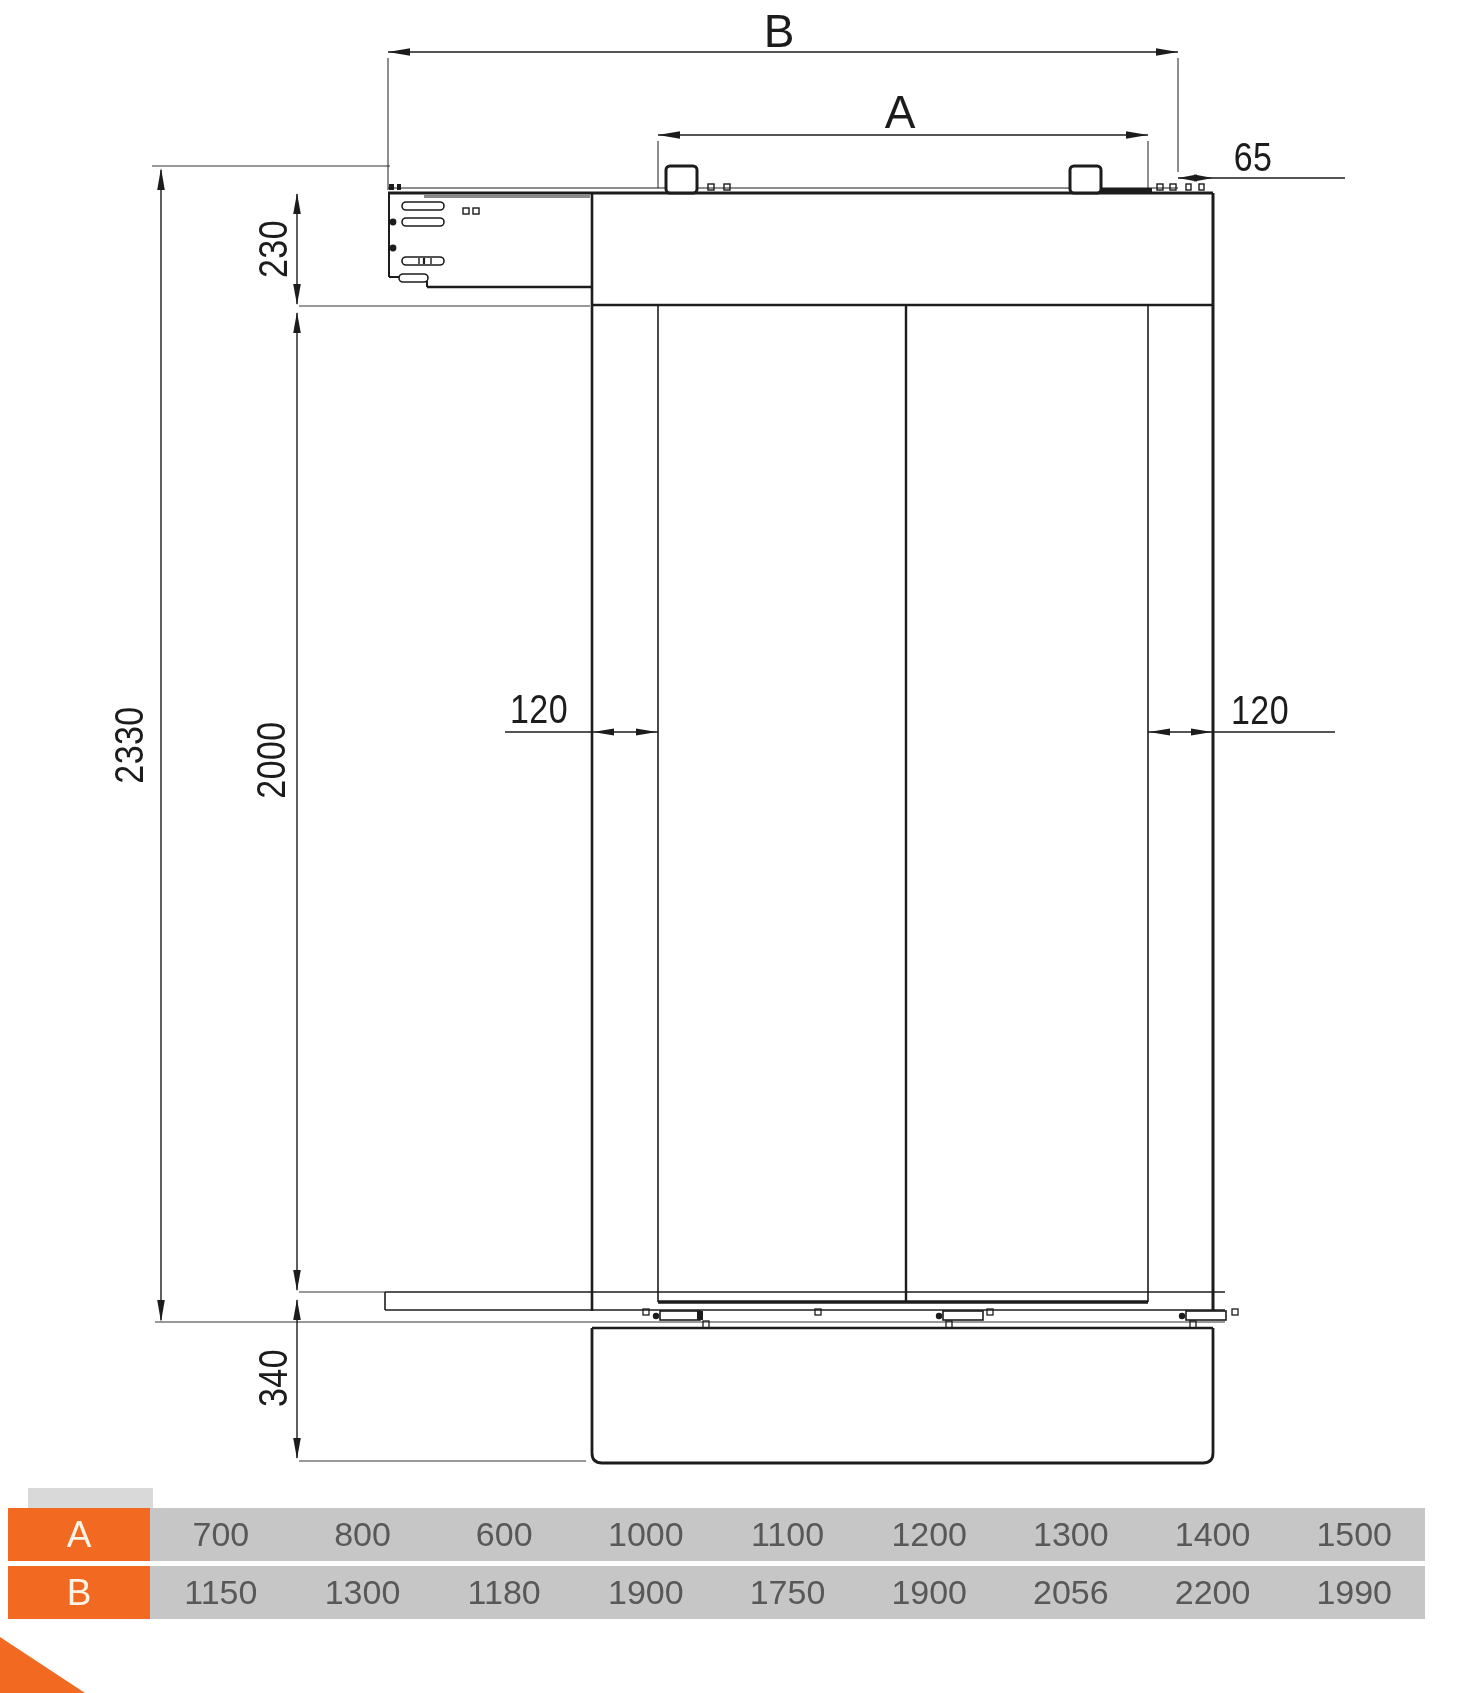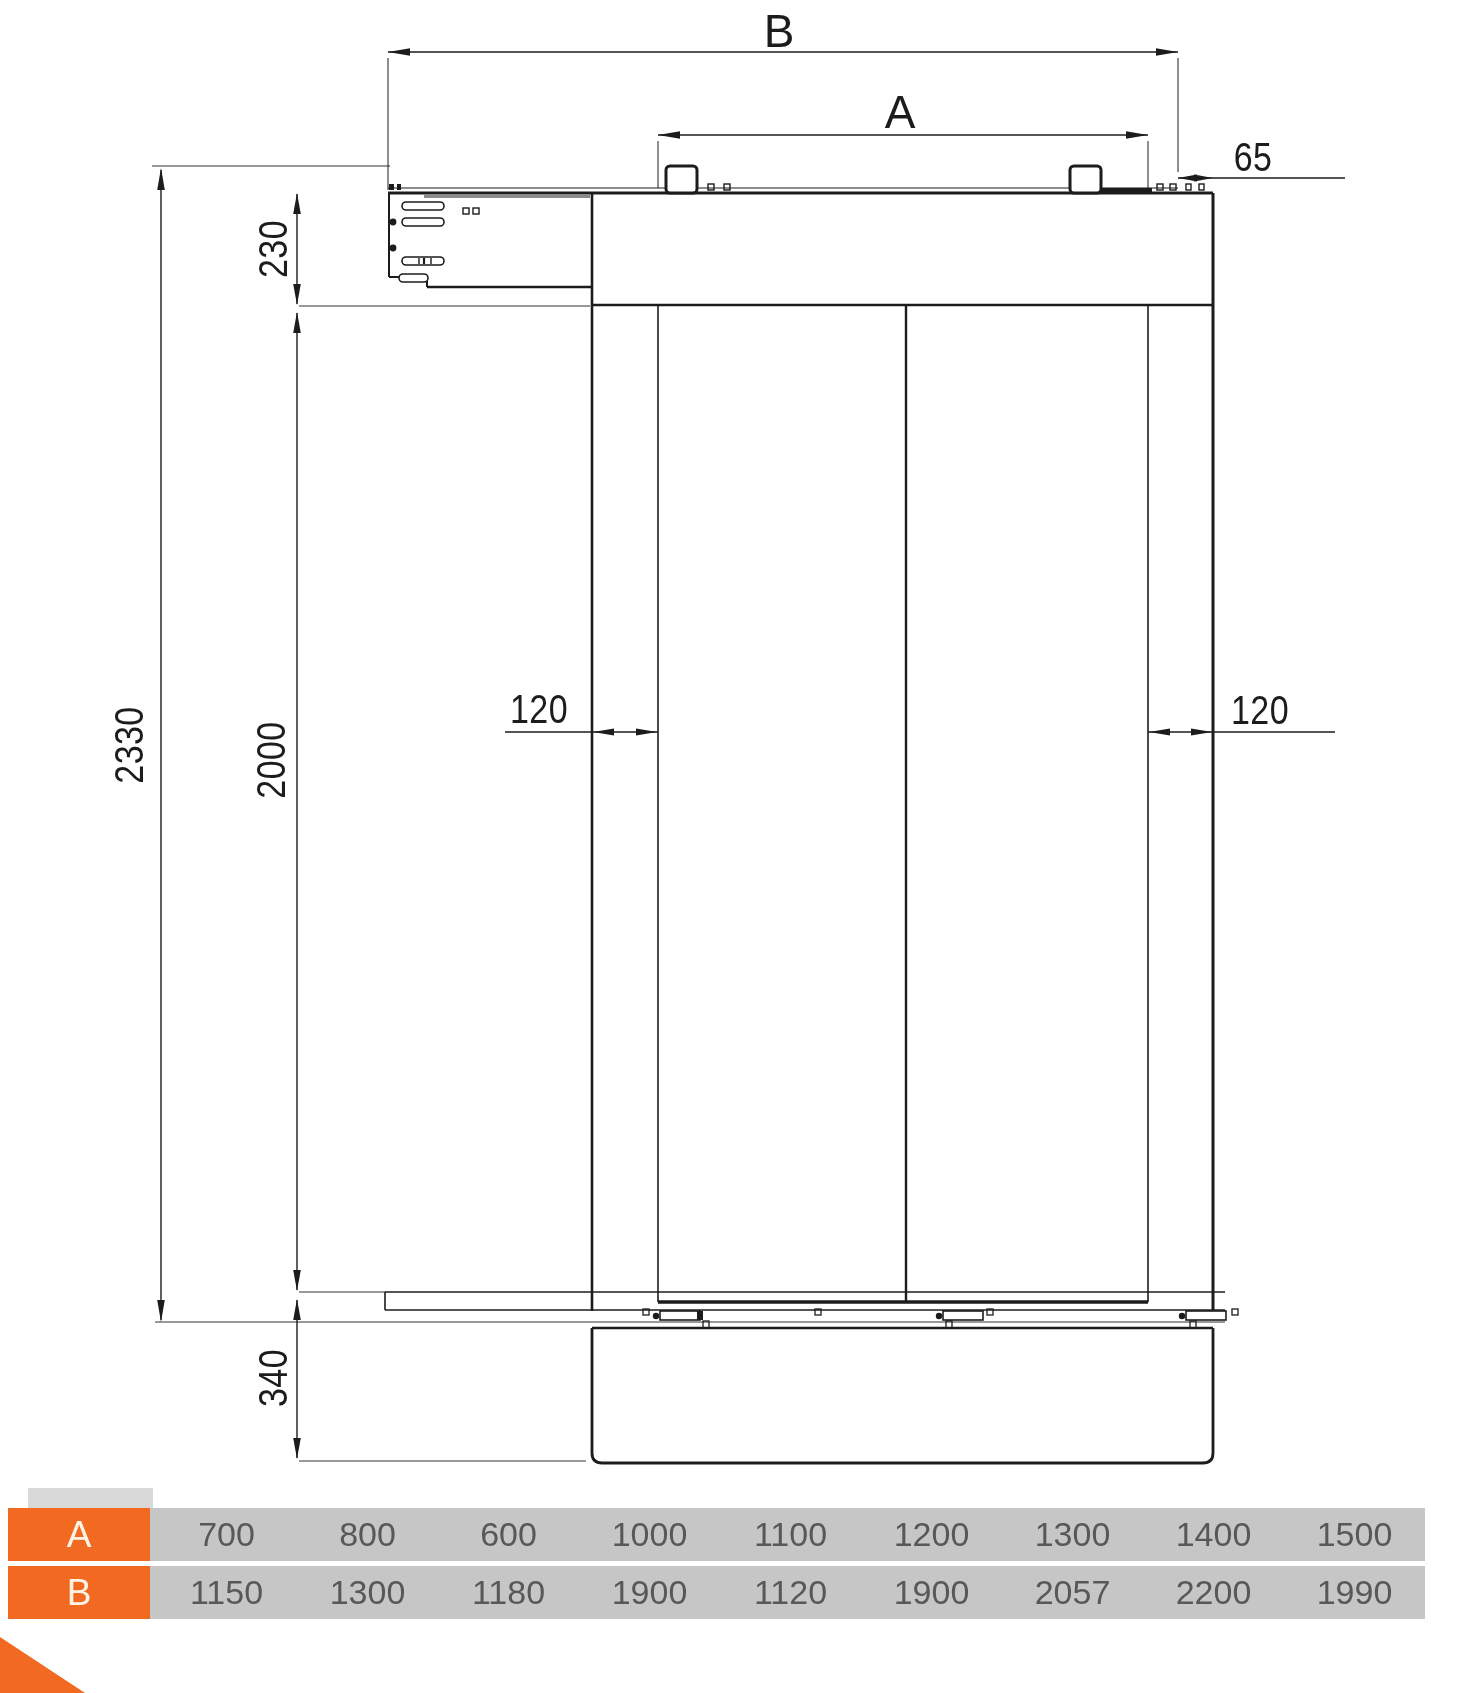--- a/index.html
+++ b/index.html
@@ -24,21 +24,21 @@
   
   .size-table{position:absolute;left:0;top:0;width:100%;height:100%;pointer-events:none;}
   .table-tab{position:absolute;left:28px;top:1488px;width:125px;height:22px;background:var(--tab-gray);}
   .trow{position:absolute;left:8px;width:1417px;height:53px;display:flex;}
   .trow.row-a{top:1508px;}
   .trow.row-b{top:1566px;}
   .th{
     width:142px;background:var(--accent-orange);color:var(--header-text);
     font-size:37px;display:flex;align-items:center;justify-content:center;
   }
-  .cells{flex:1;background:var(--row-gray);display:flex;padding-left:6px;}
+  .cells{flex:1;background:var(--row-gray);display:flex;}
   .td{
     flex:1;color:var(--value-text);font-size:34px;
     display:flex;align-items:center;justify-content:center;
   }
   .corner-triangle{
     position:absolute;left:0;bottom:0;width:0;height:0;
     border-left:85px solid var(--accent-orange);
     border-top:56px solid transparent;
   }
 </style>
@@ -214,23 +214,23 @@
       </div>
     </div>
 
     <div class="trow row-b">
       <div class="th">B</div>
       <div class="cells">
         <div class="td">1150</div>
         <div class="td">1300</div>
         <div class="td">1180</div>
         <div class="td">1900</div>
-        <div class="td">1120</div>
+        <div class="td">1750</div>
         <div class="td">1900</div>
-        <div class="td">2057</div>
+        <div class="td">2056</div>
         <div class="td">2200</div>
         <div class="td">1990</div>
       </div>
     </div>
   </div>
 
   <div class="corner-triangle"></div>
 </div>
 
 </body></html>

